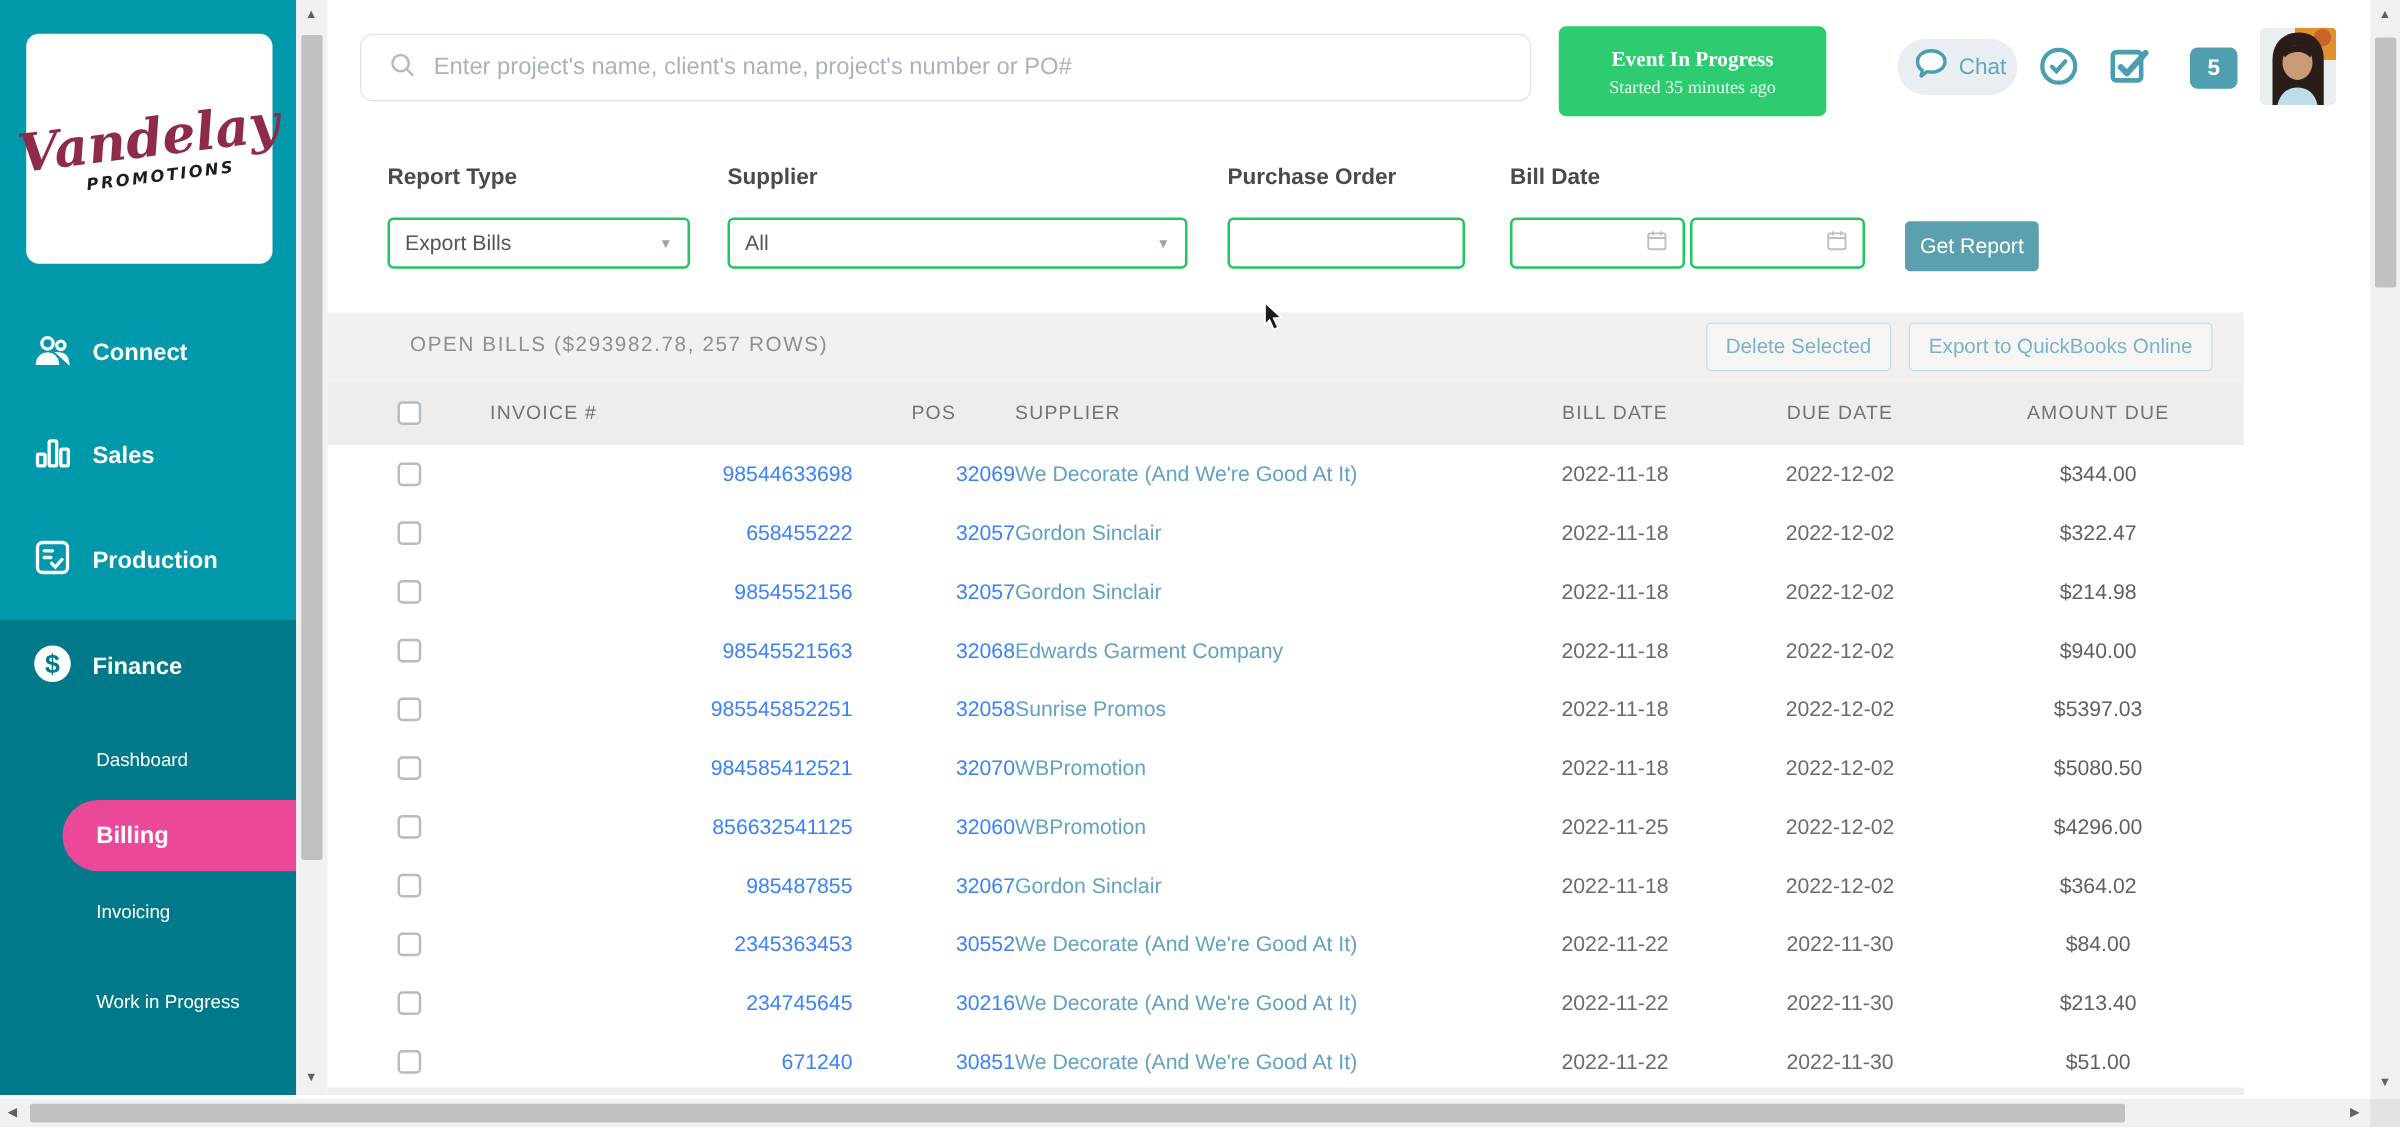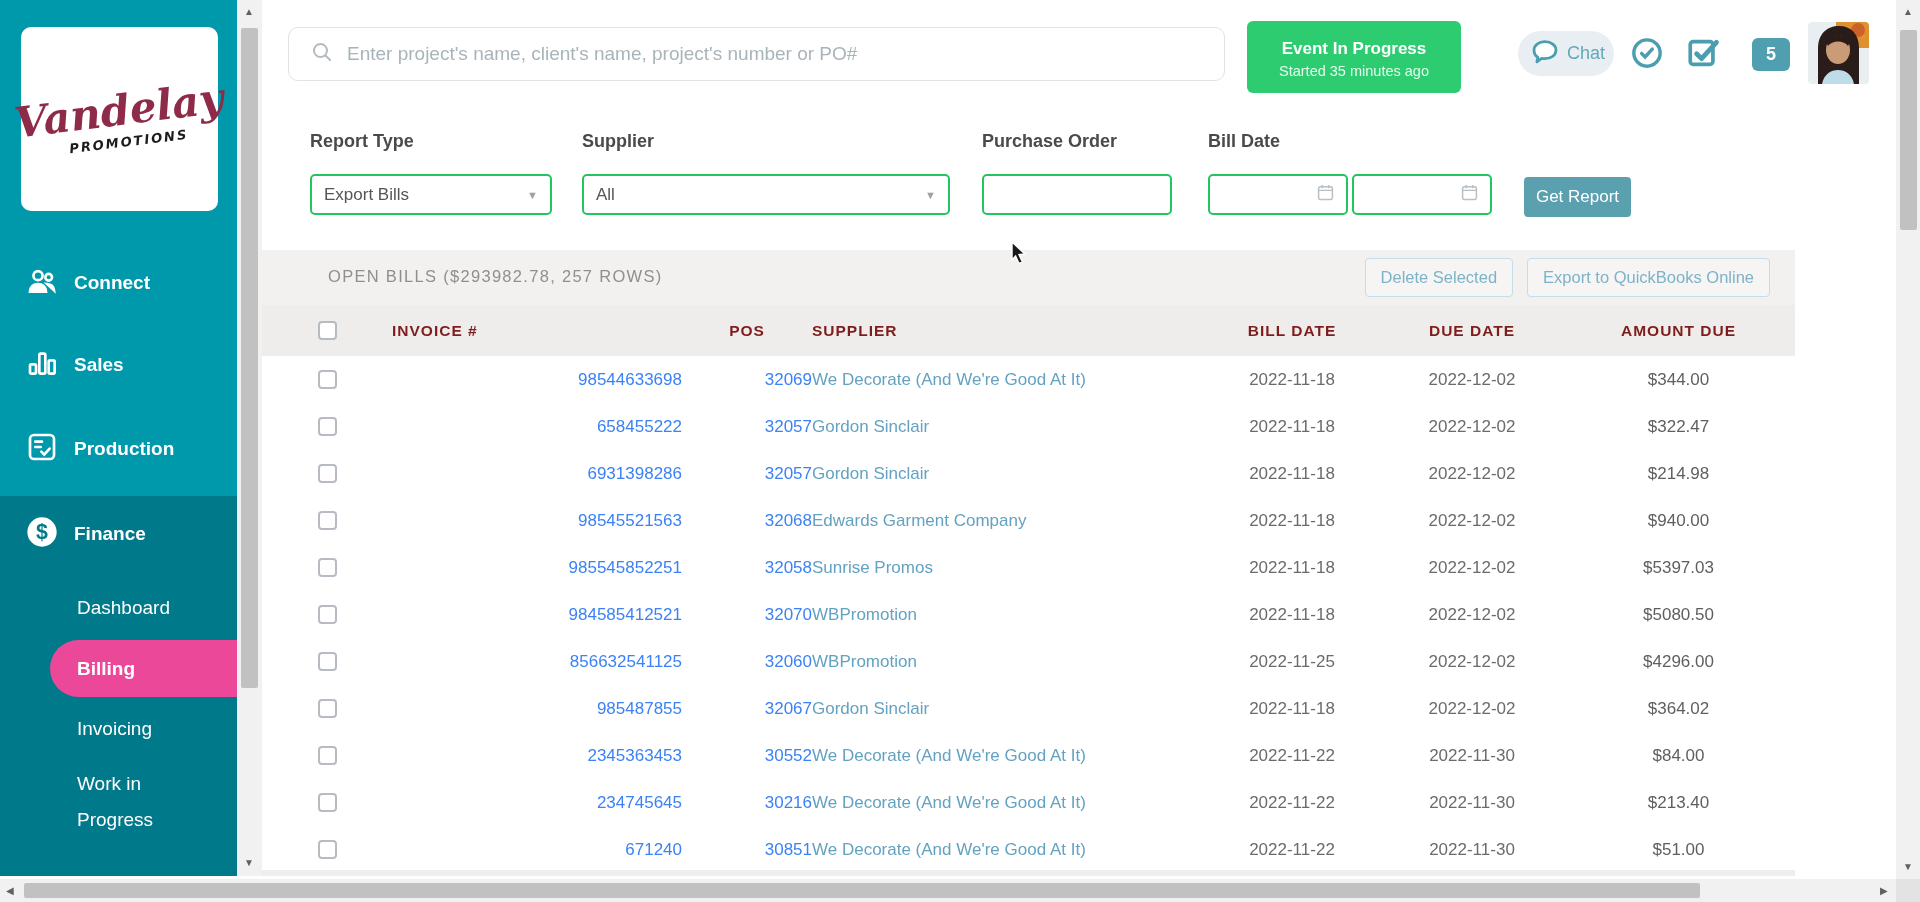--- a/index.html
+++ b/index.html
@@ -17,21 +17,21 @@
                  color:#8e2b49; font-size:42px; transform:rotate(-7deg); line-height:1; }
   .logo-sub { font-family:"DejaVu Sans", sans-serif; font-style:italic; font-weight:bold;
               color:#1c1c1c; font-size:13px; letter-spacing:2px; transform:rotate(-7deg);
               margin-top:2px; margin-left:18px; }
   .nav-item { position:absolute; left:0; width:201px; height:62px; display:flex;
               align-items:center; gap:16px; padding-left:26px; color:#fff;
               font-size:19px; font-weight:bold; cursor:pointer; }
   .nav-item svg { flex:0 0 auto; }
   .finance-section { position:absolute; left:0; top:496px; width:237px; height:380px;
                      background:#00798a; }
-  .sub-item { position:absolute; left:0; width:237px; color:#fff; font-size:19px;
+  .sub-item { position:absolute; left:0; width:237px; color:#fff; font-size:15px;
               padding-left:77px; display:flex; align-items:center; cursor:pointer; }
   .billing-pill { position:absolute; left:50px; top:640px; width:187px; height:57px;
                   background:#ec4899; border-radius:29px 0 0 29px; cursor:pointer;
                   display:flex; align-items:center; padding-left:27px; color:#fff; font-size:19px;font-weight:bold; }
 
   
   .vscroll-inner { position:absolute; left:237px; top:0; width:25px; height:876px;
                    background:#f1f1f1; z-index:4; }
   .vscroll-outer { position:absolute; left:1896px; top:0; width:24px; height:879px;
                    background:#f1f1f1; z-index:4; }
@@ -46,21 +46,21 @@
   
   .main { position:absolute; left:262px; top:0; width:1634px; height:876px; background:#fff; }
   .search-box { position:absolute; left:26px; top:27px; width:937px; height:54px;
                 border:1px solid #dfe3e6; border-radius:10px; background:#fff;
                 display:flex; align-items:center; padding-left:22px; gap:14px; }
   .search-box input { border:none; outline:none; flex:1; font-size:19px; color:#4a4a4a;
                       font-family:"Liberation Sans", sans-serif; background:transparent; }
   .search-box input::placeholder { color:#a9b4ba; }
   .event-btn { position:absolute; left:985px; top:21px; width:214px; height:72px;
                background:#2ecc71; border:none; border-radius:6px; color:#fff;
-               cursor:pointer; text-align:center; font-family:Liberation Sans, sans-serif; }
+               cursor:pointer; text-align:center; font-family:Liberation Serif, serif; }
   .event-title { font-size:17px; font-weight:bold; display:block; margin-top:3px; }
   .event-sub { font-size:14.5px; color:#e4fbee; display:block; margin-top:4px; }
   .chat-pill { position:absolute; left:1256px; top:31px; width:96px; height:45px;
                background:#e9eef3; border-radius:23px; display:flex; align-items:center;
                gap:7px; padding-left:12px; cursor:pointer; }
   .chat-label { color:#62a9bb; font-size:18px; }
   .top-icon { position:absolute; top:36px; width:34px; height:34px; cursor:pointer; }
   .badge-5 { position:absolute; left:1490px; top:38px; width:38px; height:33px;
              background:#4f9fb1; border-radius:6px; color:#fff; font-weight:bold;
              font-size:18px; display:flex; align-items:center; justify-content:center; cursor:pointer; }
@@ -86,21 +86,21 @@
   .panel-title { position:absolute; left:66px; top:17px; font-size:16.5px; color:#8f8f8f;
                  letter-spacing:1.3px; }
   .panel-actions { position:absolute; right:25px; top:8px; display:flex; gap:14px; }
   .pa-btn { border:1px solid #c5dde8; border-radius:4px; background:#f6f5f3;
             color:#7db3c9; font-size:16.5px; padding:9px 15px; cursor:pointer;
             font-family:"Liberation Sans", sans-serif; }
   .thead { position:absolute; left:0; top:55px; width:1533px; height:51px; background:#eeedeb; }
   .trow { display:grid; grid-template-columns:130px 290px 130px 390px 180px 180px 233px;
           align-items:center; height:47px; }
   .thead .trow { height:51px; }
-  .th { font-size:15.5px; color:#7f1d1d; letter-spacing:1px; text-align:center;font-weight:bold; }
+  .th { font-size:15.5px; color:#737373; letter-spacing:1px; text-align:center; }
   .th.left { text-align:left; }
   .tbody { position:absolute; left:0; top:106px; width:1533px; }
   .cb { width:19px; height:19px; border:2px solid #b6bcc1; border-radius:4px;
         background:#fff; justify-self:center; cursor:pointer; }
   .c-link { color:#3b82f6; text-align:right; font-size:17px; cursor:pointer; }
   .c-supplier { color:#63a2c1; text-align:left; font-size:17px; cursor:pointer; }
   .c-date { color:#6b6b6b; text-align:center; font-size:17px; }
   .c-amount { color:#5f5f5f; text-align:center; font-size:17px; }
   .bottom-strip { position:absolute; left:0; top:620px; width:1533px; height:6px; background:#efeeec; }
 
@@ -312,21 +312,21 @@
     <span class="cb"></span>
     <span class="c-link c-invoice">658455222</span>
     <span class="c-link c-pos">32057</span>
     <span class="c-supplier">Gordon Sinclair</span>
     <span class="c-date c-bill">2022-11-18</span>
     <span class="c-date c-due">2022-12-02</span>
     <span class="c-amount">$322.47</span>
   </div>
           <div class="trow">
     <span class="cb"></span>
-    <span class="c-link c-invoice">6931398286</span>
+    <span class="c-link c-invoice">9854552156</span>
     <span class="c-link c-pos">32057</span>
     <span class="c-supplier">Gordon Sinclair</span>
     <span class="c-date c-bill">2022-11-18</span>
     <span class="c-date c-due">2022-12-02</span>
     <span class="c-amount">$214.98</span>
   </div>
           <div class="trow">
     <span class="cb"></span>
     <span class="c-link c-invoice">98545521563</span>
     <span class="c-link c-pos">32068</span>

